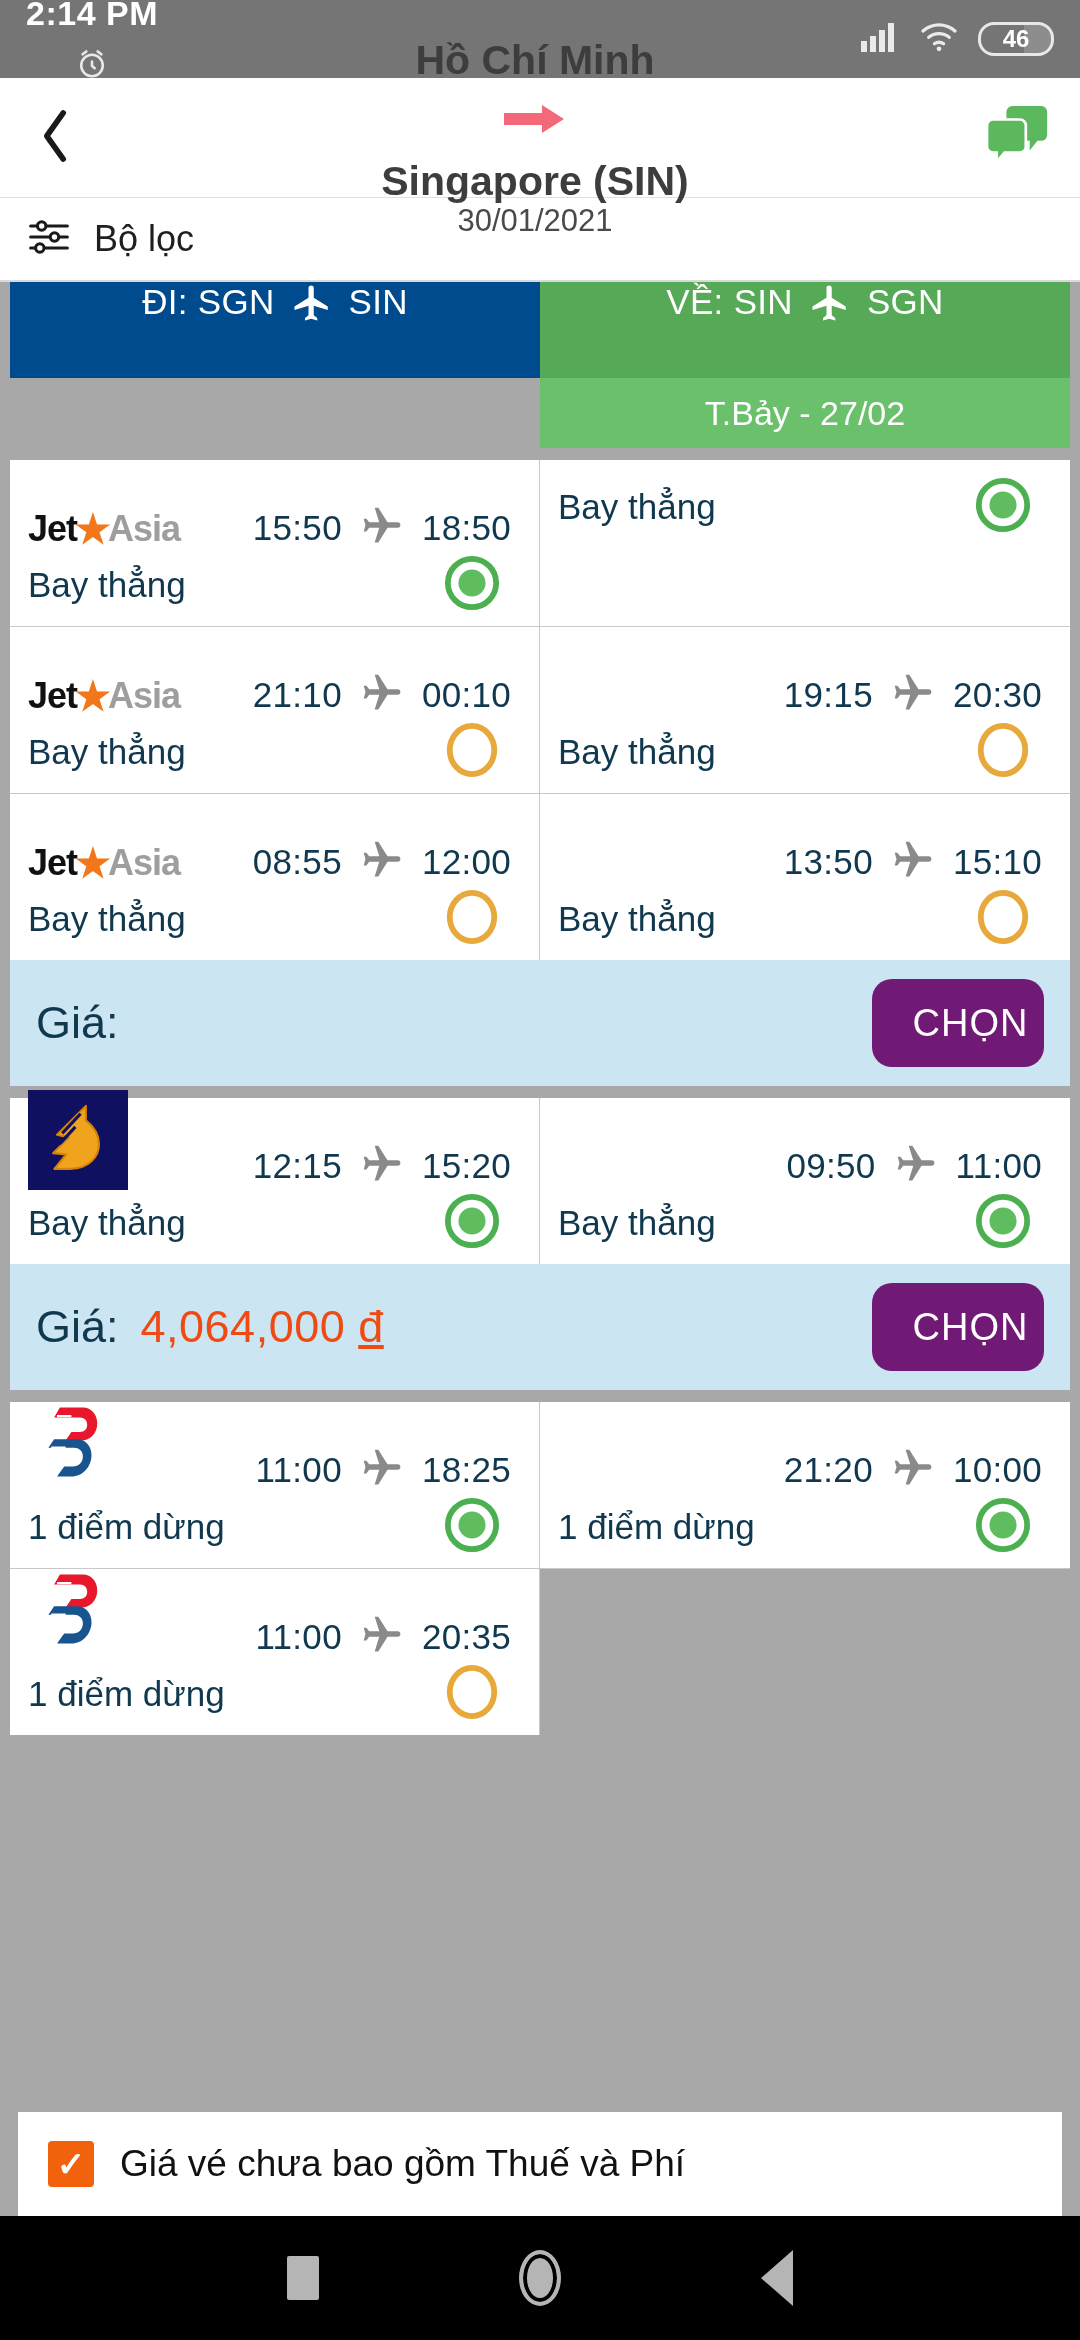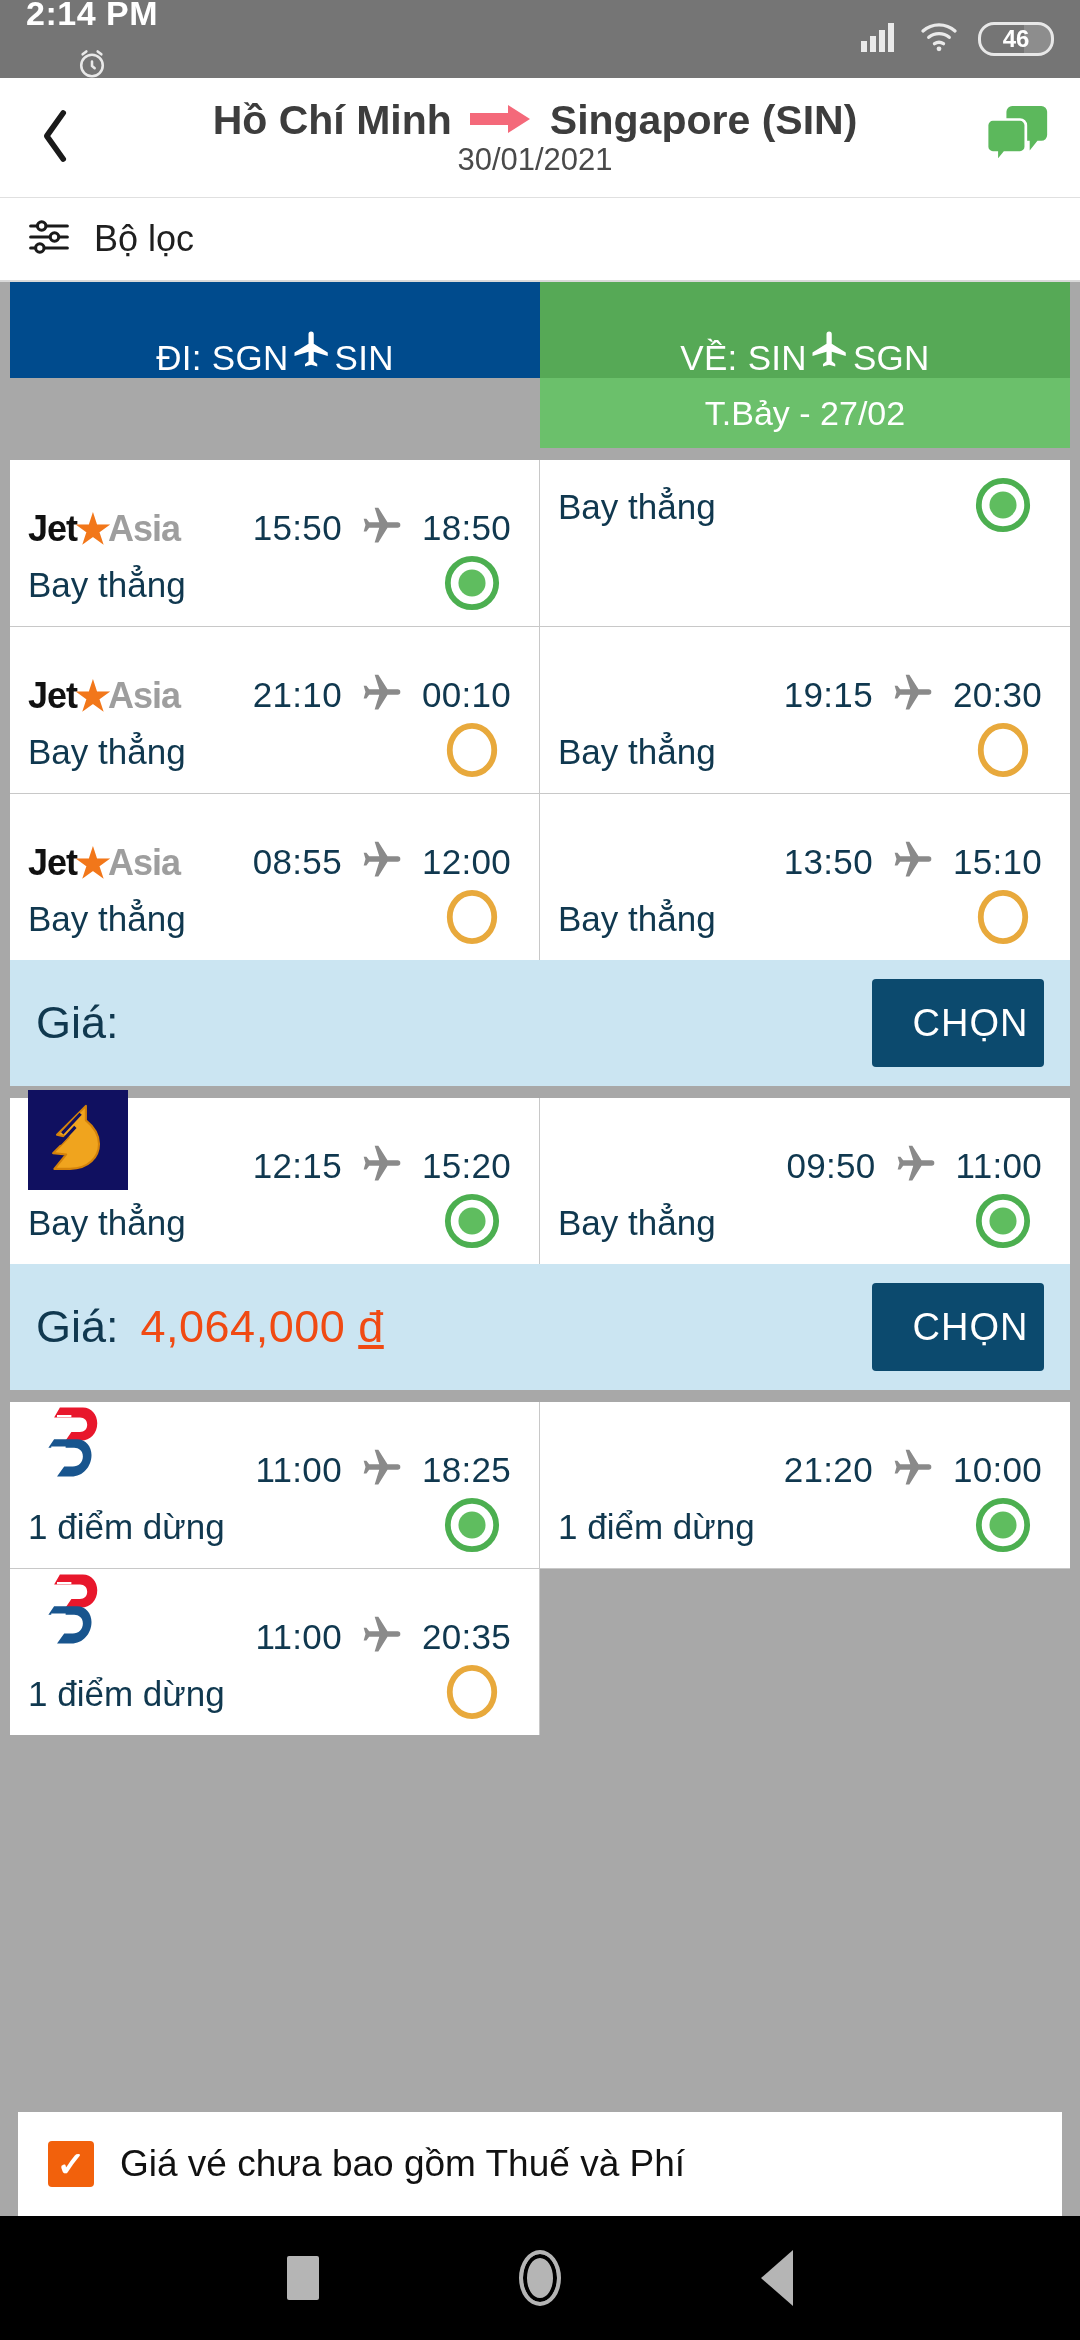--- a/index.html
+++ b/index.html
@@ -29,38 +29,38 @@
   }
 
   
   .header {
     background:#fff; height:120px; display:flex; align-items:center;
     padding:0 22px; flex:0 0 auto; position:relative;
     border-bottom:1px solid #e0e0e0;
   }
   .back-btn { width:66px; display:flex; align-items:center; justify-content:center; }
   .header-center { flex:1; display:flex; flex-direction:column; align-items:center; justify-content:center; }
-  .route { display:flex; align-items:center; gap:18px; }
+  .route { display:flex; align-items:center; gap:18px;flex-direction:column; }
   .route-txt { font-size:41px; font-weight:bold; color:#3d3d3d; white-space:nowrap; }
   .route-date { font-size:31px; color:#4a4a4a; margin-top:-2px; }
   .chat-btn { width:76px; display:flex; align-items:center; justify-content:center; }
 
   
   .filterbar {
     background:#fff; height:84px; display:flex; align-items:center;
     padding:0 26px; gap:22px; flex:0 0 auto; border-bottom:2px solid #d9d9d9;
   }
   .filter-label { font-size:36px; color:#1f1f1f; }
 
   
   .tabs { display:flex; flex:0 0 auto; padding:0 10px; background:#a8a8a8; }
   .tab { flex:1 1 0; }
   .tab-top {
-    height:96px; display:flex; align-items:flex-end; justify-content:center;
-    gap:0; color:#fff; font-size:35px; letter-spacing:.3px;
+    height:96px; display:flex; align-items:flex-start; justify-content:center;
+    gap:14px; color:#fff; font-size:35px; letter-spacing:.3px;
   }
   .tab-bot {
     height:70px; display:flex; align-items:center; justify-content:center;
     color:#fff; font-size:34px;
   }
   .tab-dep .tab-top { background:#004b8d; }
   .tab-dep .tab-bot { background:#1266b0; }
   .tab-ret .tab-top { background:#56a956; }
   .tab-ret .tab-bot { background:#6bc06b; }
 
@@ -94,21 +94,21 @@
 
   
   .price-row {
     background:#cbe5f2; height:126px; display:flex; align-items:center;
     padding:0 26px;
   }
   .price-label { font-size:45px; color:#10384f; }
   .price-value { font-size:45px; color:#f04a13; margin-left:22px; letter-spacing:.5px; }
   .price-value .dong { text-decoration:underline; }
   .choose-btn {
-    margin-left:auto; background:#0c4a6e; color:#fff; border:none; border-radius:4px;
+    margin-left:auto; background:#701a75; color:#fff; border:none; border-radius:20px;
     height:88px; min-width:172px; font-size:38px; letter-spacing:1px;
     font-family:"Liberation Sans", sans-serif; cursor:pointer;padding-left:25px;
   }
 
   
   .note-bar { padding:0 18px; margin-top:22px; }
   .note {
     background:#fff; height:104px; display:flex; align-items:center;
     padding:0 30px; gap:26px;
   }

